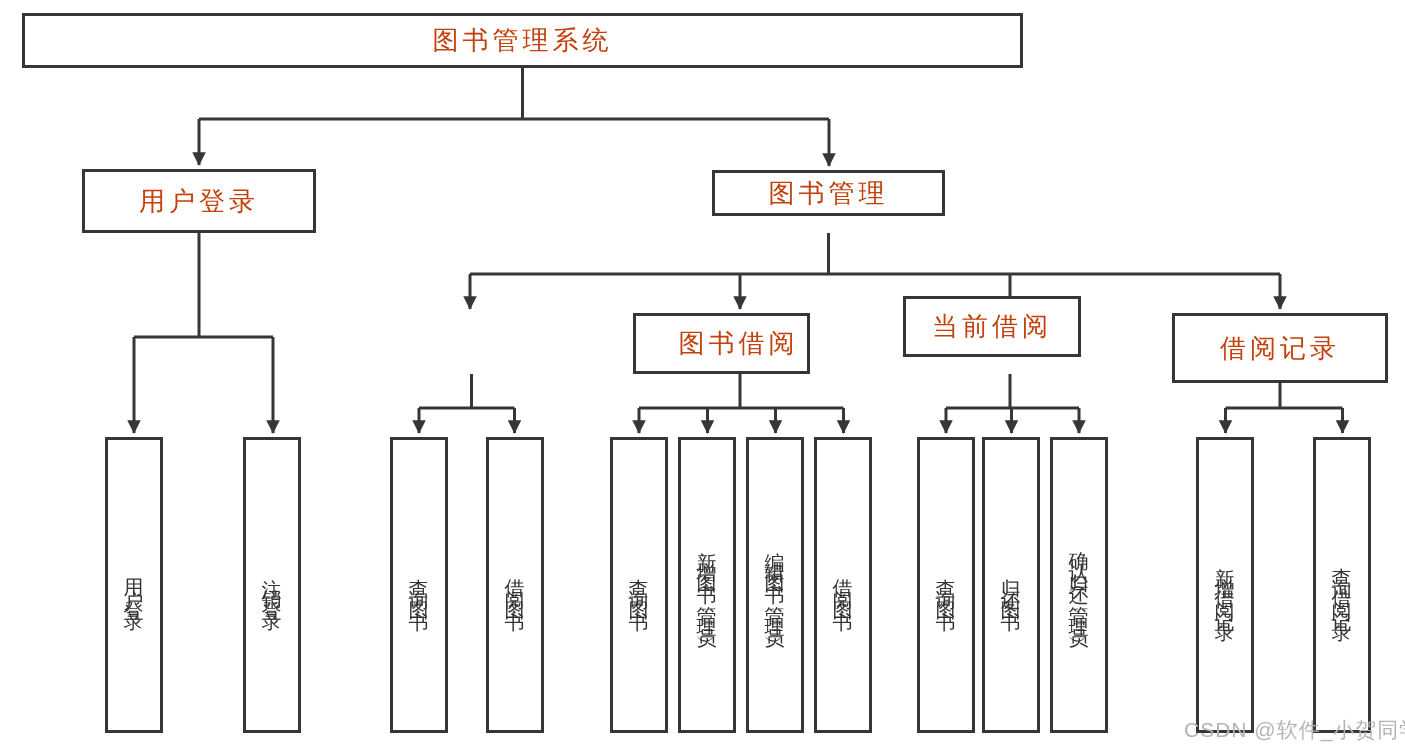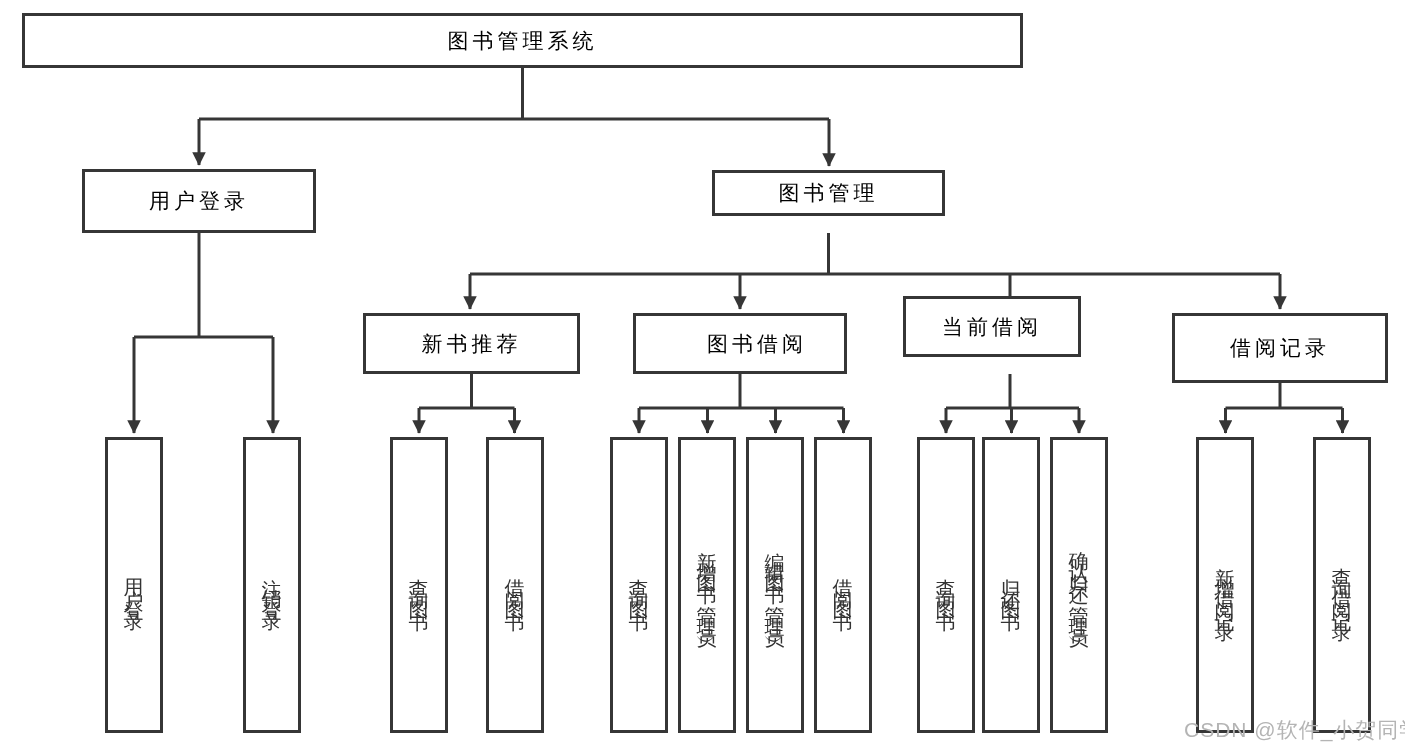--- a/index.html
+++ b/index.html
@@ -21,23 +21,23 @@
     position: absolute;
     box-sizing: border-box;
     border: 3px solid #363636;
     background: #ffffff;
     display: flex;
     align-items: center;
     justify-content: center;
     z-index: 1;
   }
   .node .hlabel {
-    font-size: 21px;
+    font-size: 26px;
     letter-spacing: 4px;
-    color: #000000;
+    color: #c2410c;
     white-space: nowrap;
   }
   .leaf {
     position: absolute;
     box-sizing: border-box;
     top: 437px;
     width: 58px;
     height: 296px;
     border: 3px solid #363636;
     background: #ffffff;
@@ -53,21 +53,21 @@
     letter-spacing: 11px;
     line-height: 1;
     color: #333333;
     white-space: nowrap;
   }
   
   #box-root            { left: 22px;   top: 13px;  width: 1001px; height: 55px; }
   #box-user-login      { left: 82px;   top: 169px; width: 234px;  height: 64px; }
   #box-book-mgmt       { left: 712px;  top: 170px; width: 233px;  height: 46px; }
   #box-new-rec         { left: 363px;  top: 313px; width: 217px;  height: 61px; }
-  #box-book-borrow     { left: 633px;  top: 313px; width: 214px;  height: 61px; padding-left: 34px; }
+  #box-book-borrow     { left: 633px;  top: 313px; width: 177px;  height: 61px; padding-left: 34px; }
   #box-current-borrow  { left: 903px;  top: 296px; width: 178px;  height: 61px; }
   #box-borrow-record   { left: 1172px; top: 313px; width: 216px;  height: 70px; }
   
   #leaf-1  { left: 105px; }
   #leaf-2  { left: 243px; }
   #leaf-3  { left: 390px; }
   #leaf-4  { left: 486px; }
   #leaf-5  { left: 610px; }
   #leaf-6  { left: 678px; }
   #leaf-7  { left: 746px; }
@@ -159,23 +159,20 @@
     <span class="hlabel">图书管理系统</span>
   </div>
 
   <div class="node" id="box-user-login">
     <span class="hlabel">用户登录</span>
   </div>
   <div class="node" id="box-book-mgmt">
     <span class="hlabel">图书管理</span>
   </div>
 
-  <div class="node" id="box-new-rec">
-    <span class="hlabel">新书推荐</span>
-  </div>
   <div class="node" id="box-book-borrow">
     <span class="hlabel">图书借阅</span>
   </div>
   <div class="node" id="box-current-borrow">
     <span class="hlabel">当前借阅</span>
   </div>
   <div class="node" id="box-borrow-record">
     <span class="hlabel">借阅记录</span>
   </div>
 

